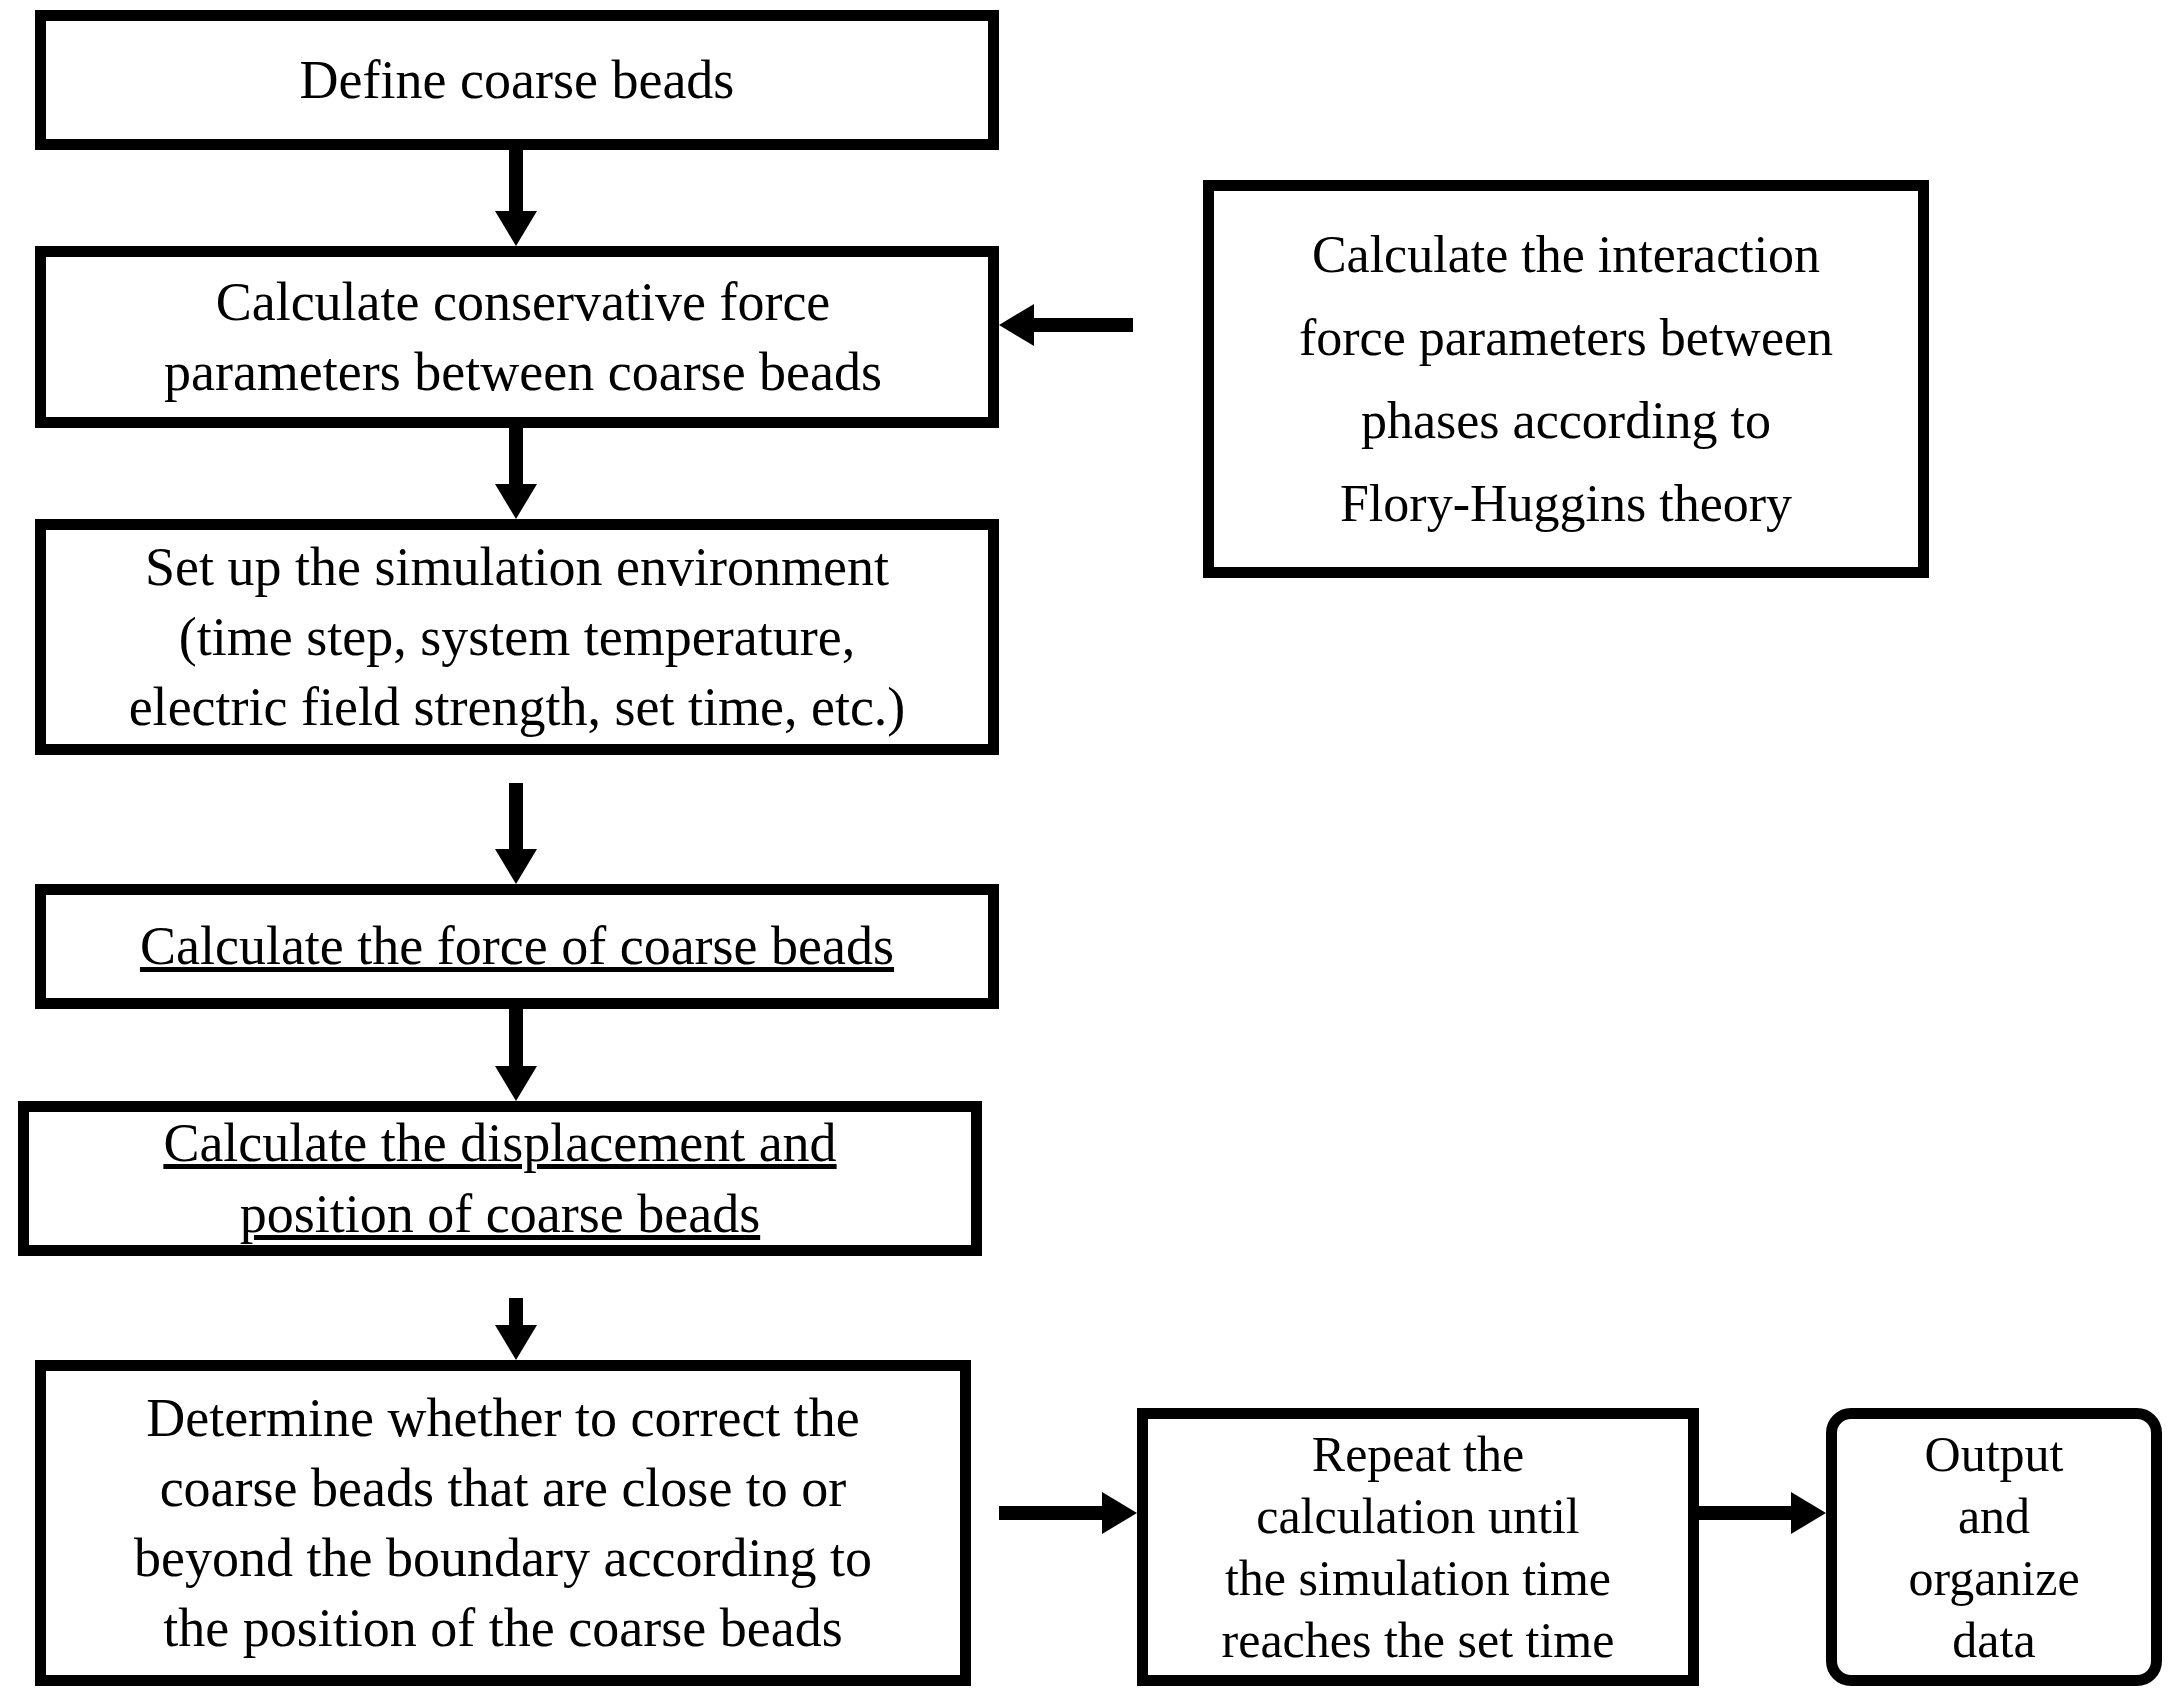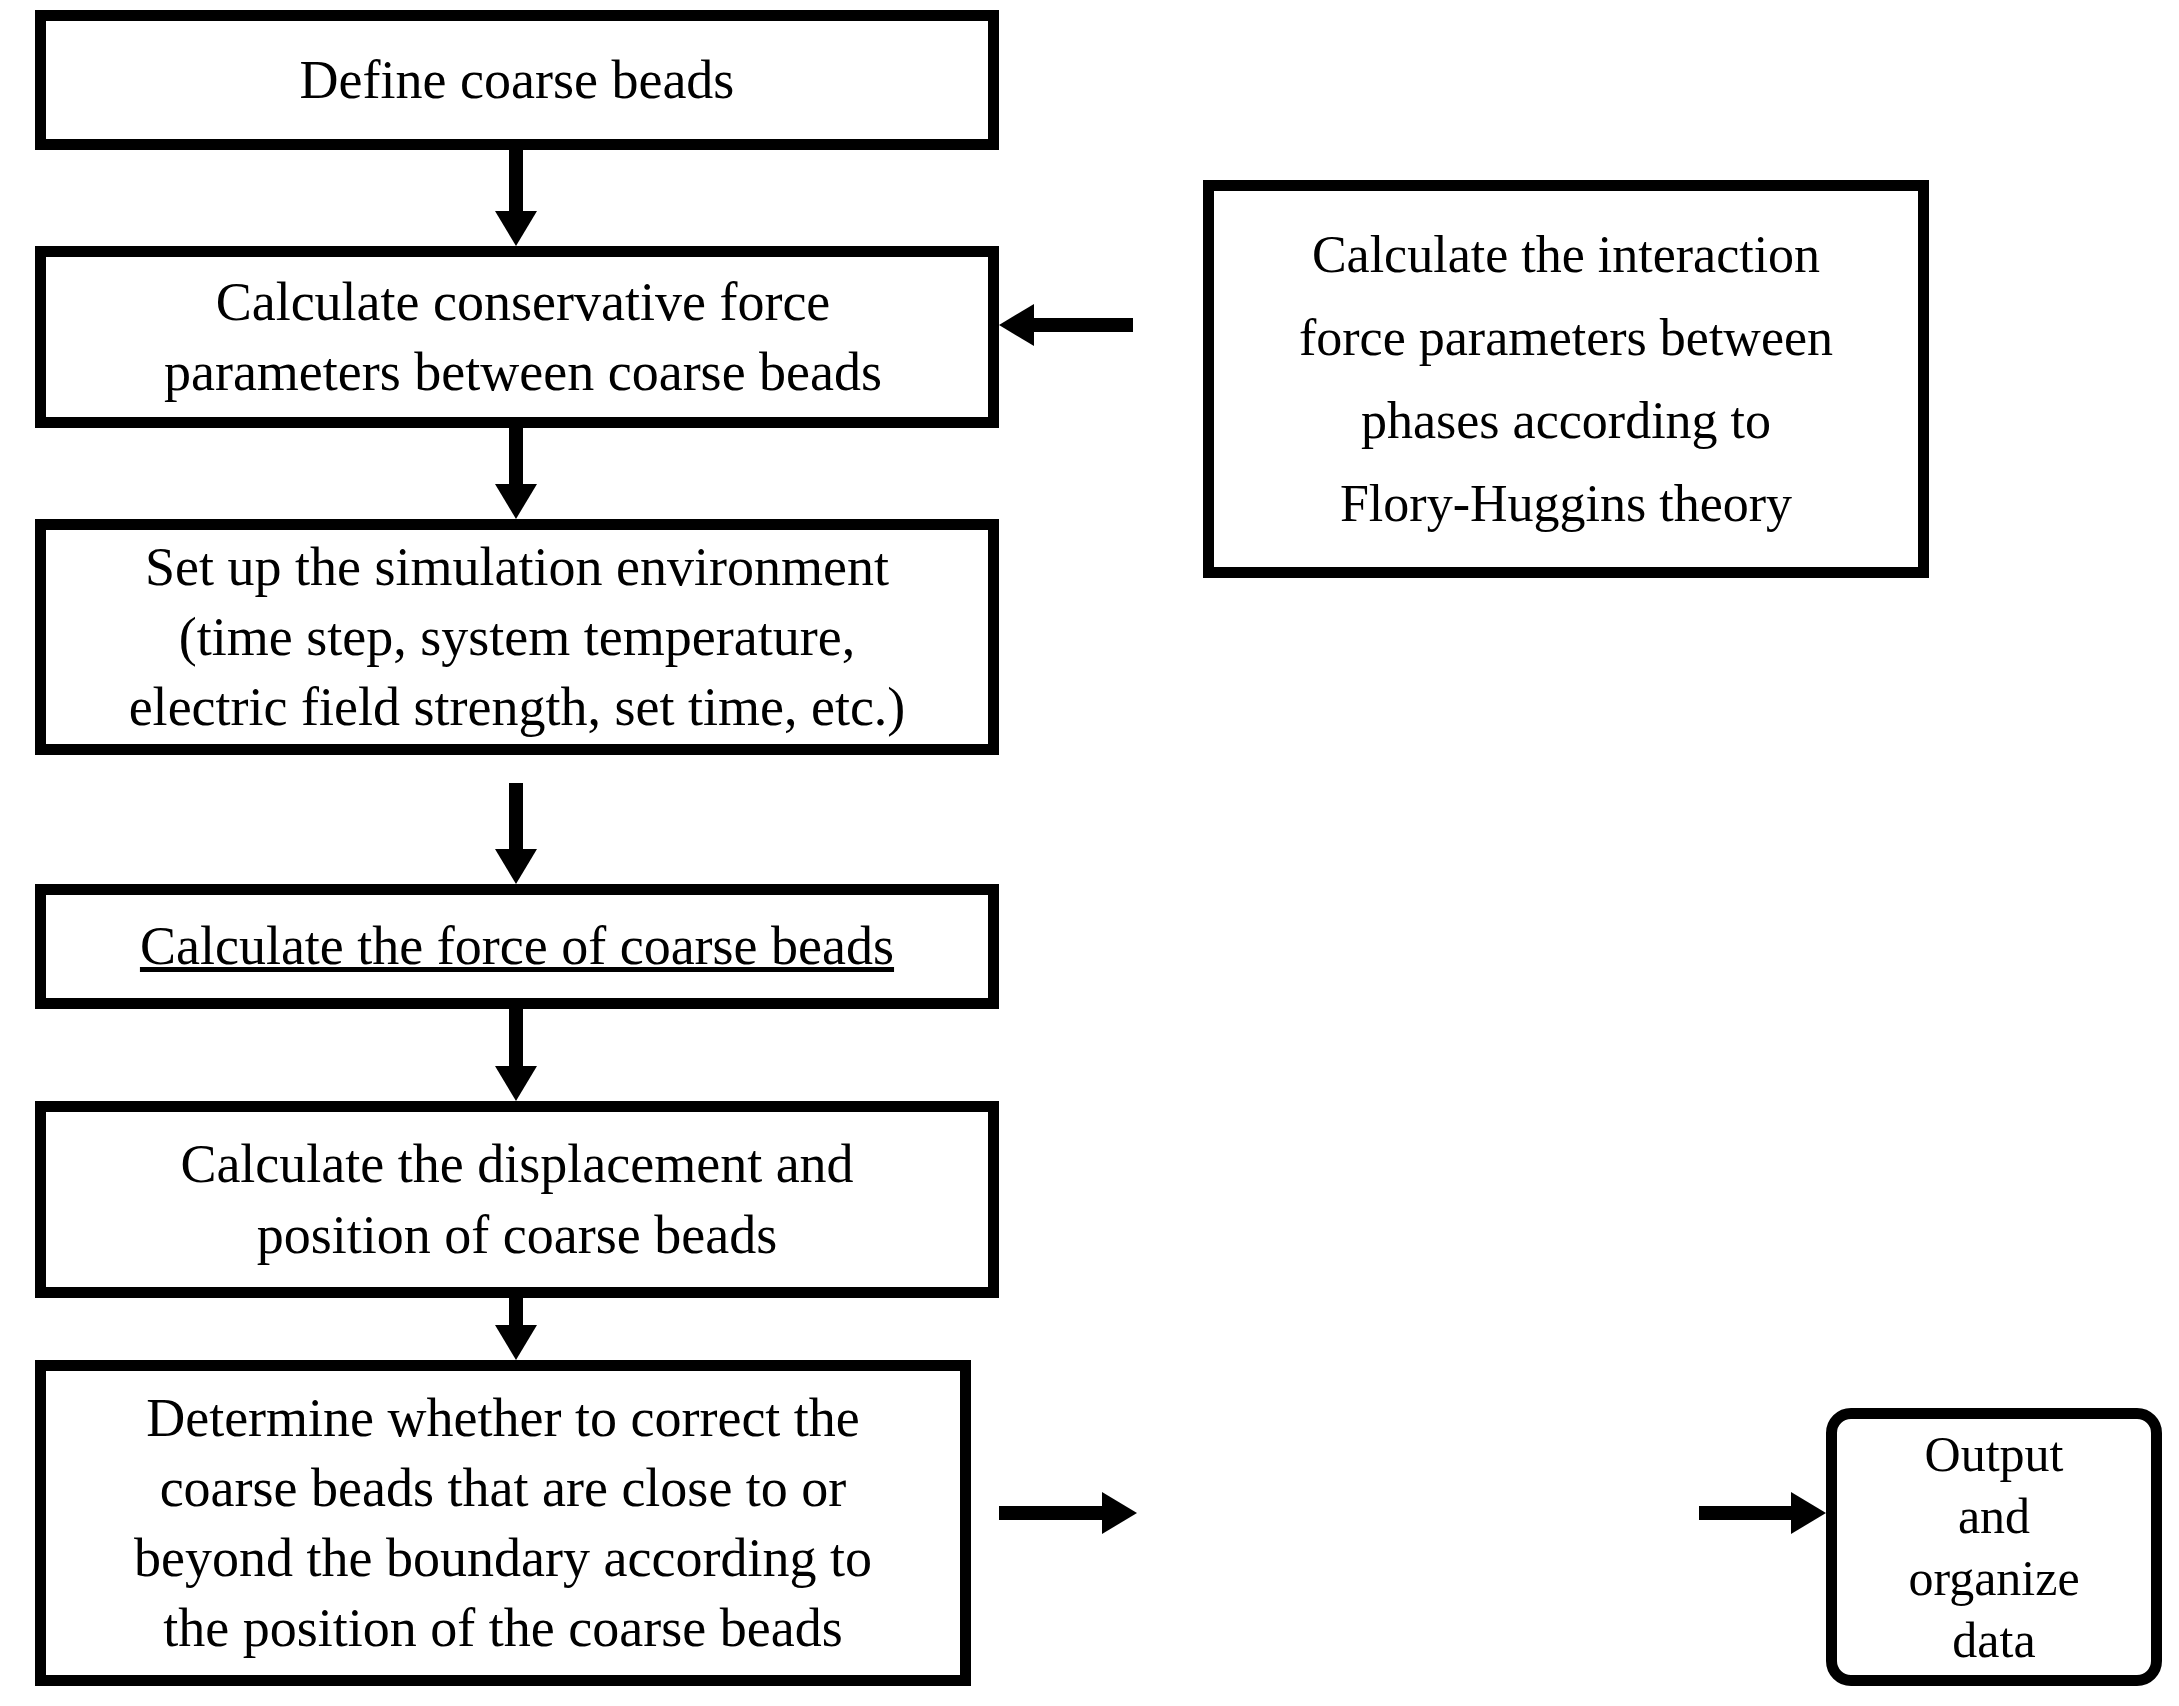--- a/index.html
+++ b/index.html
@@ -29,21 +29,21 @@
     white-space: pre-line;
     text-align: center;
     width: 100%;
     padding: 0 5.2px;
   }
   
   #n-define        { left: 35px;   top: 10.4px;   width: 964px; height: 140px; }
   #n-conservative  { left: 35px;   top: 246px;  width: 964px; height: 182px; padding-left: 12px; }
   #n-setup         { left: 35px;   top: 519px;  width: 964px; height: 236px; }
   #n-force         { left: 35px;   top: 884px; width: 964px; height: 125px; text-decoration: underline; }
-  #n-displacement  { left: 35px;   top: 1101px; width: 964px; height: 197px; }
+  #n-displacement  { left: 18px;   top: 1101px; width: 964px; height: 155px; text-decoration: underline; }
   #n-determine     { left: 35px;   top: 1360px; width: 936px; height: 326px; }
   
   #n-interaction   { left: 1187px; top: 180px;  width: 726px;  height: 398px; margin-left: 16px; }
   #n-repeat        { left: 1137px; top: 1408px; width: 562px;  height: 278px; }
   #n-output        { left: 1826px; top: 1408px; width: 336px;  height: 278px; border-radius: 25px; }
 
   .fs-left  { font-size: 54px; line-height: 1.30; }
   .fs-right { font-size: 52px; line-height: 1.60; }
   .fs-bottom{ font-size: 50px; line-height: 1.24; }
 
@@ -116,20 +116,26 @@
 the position of the coarse beads</div>
   </div>
 
   <div class="node fs-right" id="n-interaction">
     <div class="label">Calculate the interaction
 force parameters between
 phases according to
 Flory-Huggins theory</div>
   </div>
 
+  <div class="node fs-bottom" id="n-repeat">
+    <div class="label">Repeat the
+calculation until
+the simulation time
+reaches the set time</div>
+  </div>
 
   <div class="node fs-bottom" id="n-output">
     <div class="label">Output
 and
 organize
 data</div>
   </div>
 
   <div class="arrow arrow-down" id="a-define-conservative">
     <div class="shaft-v"></div>

